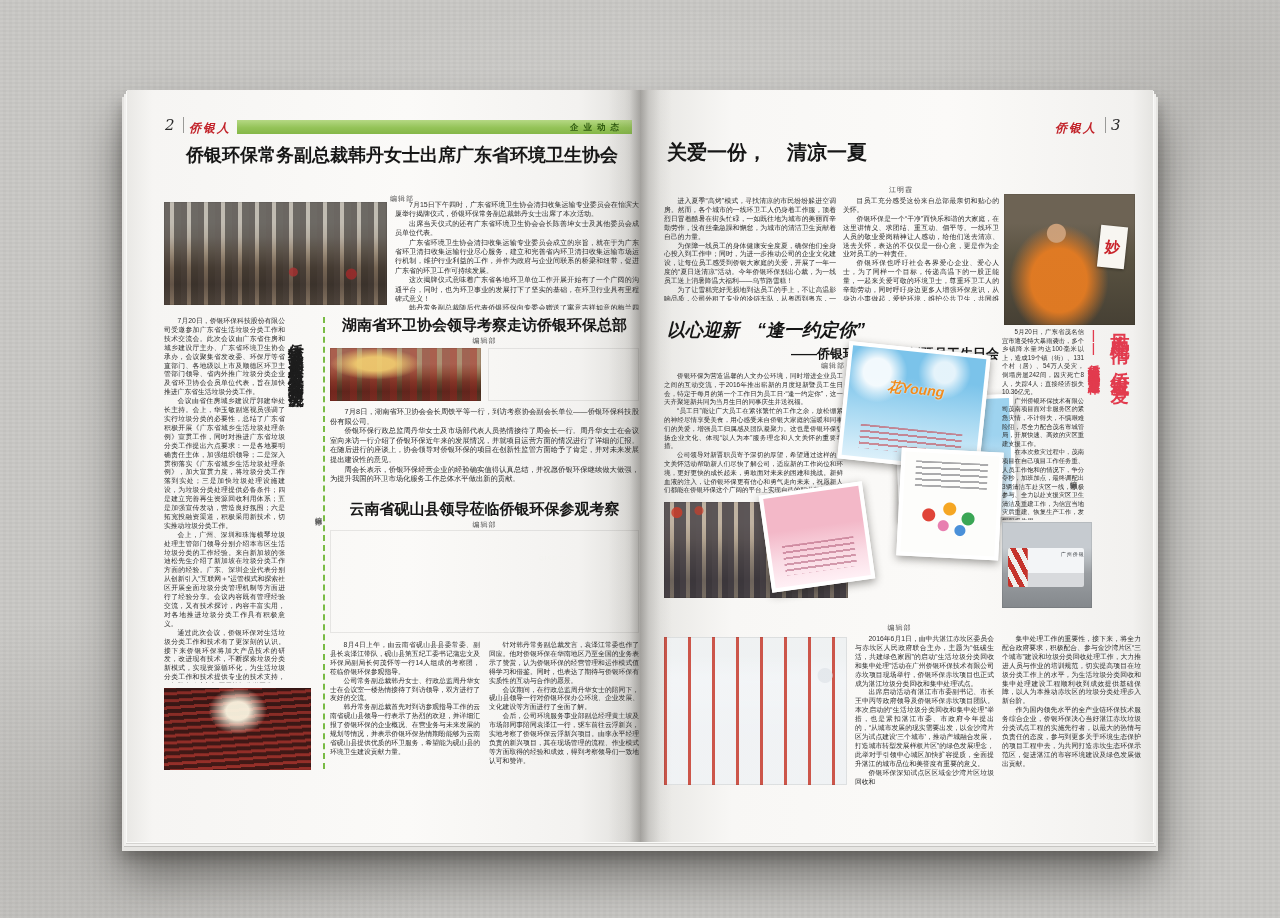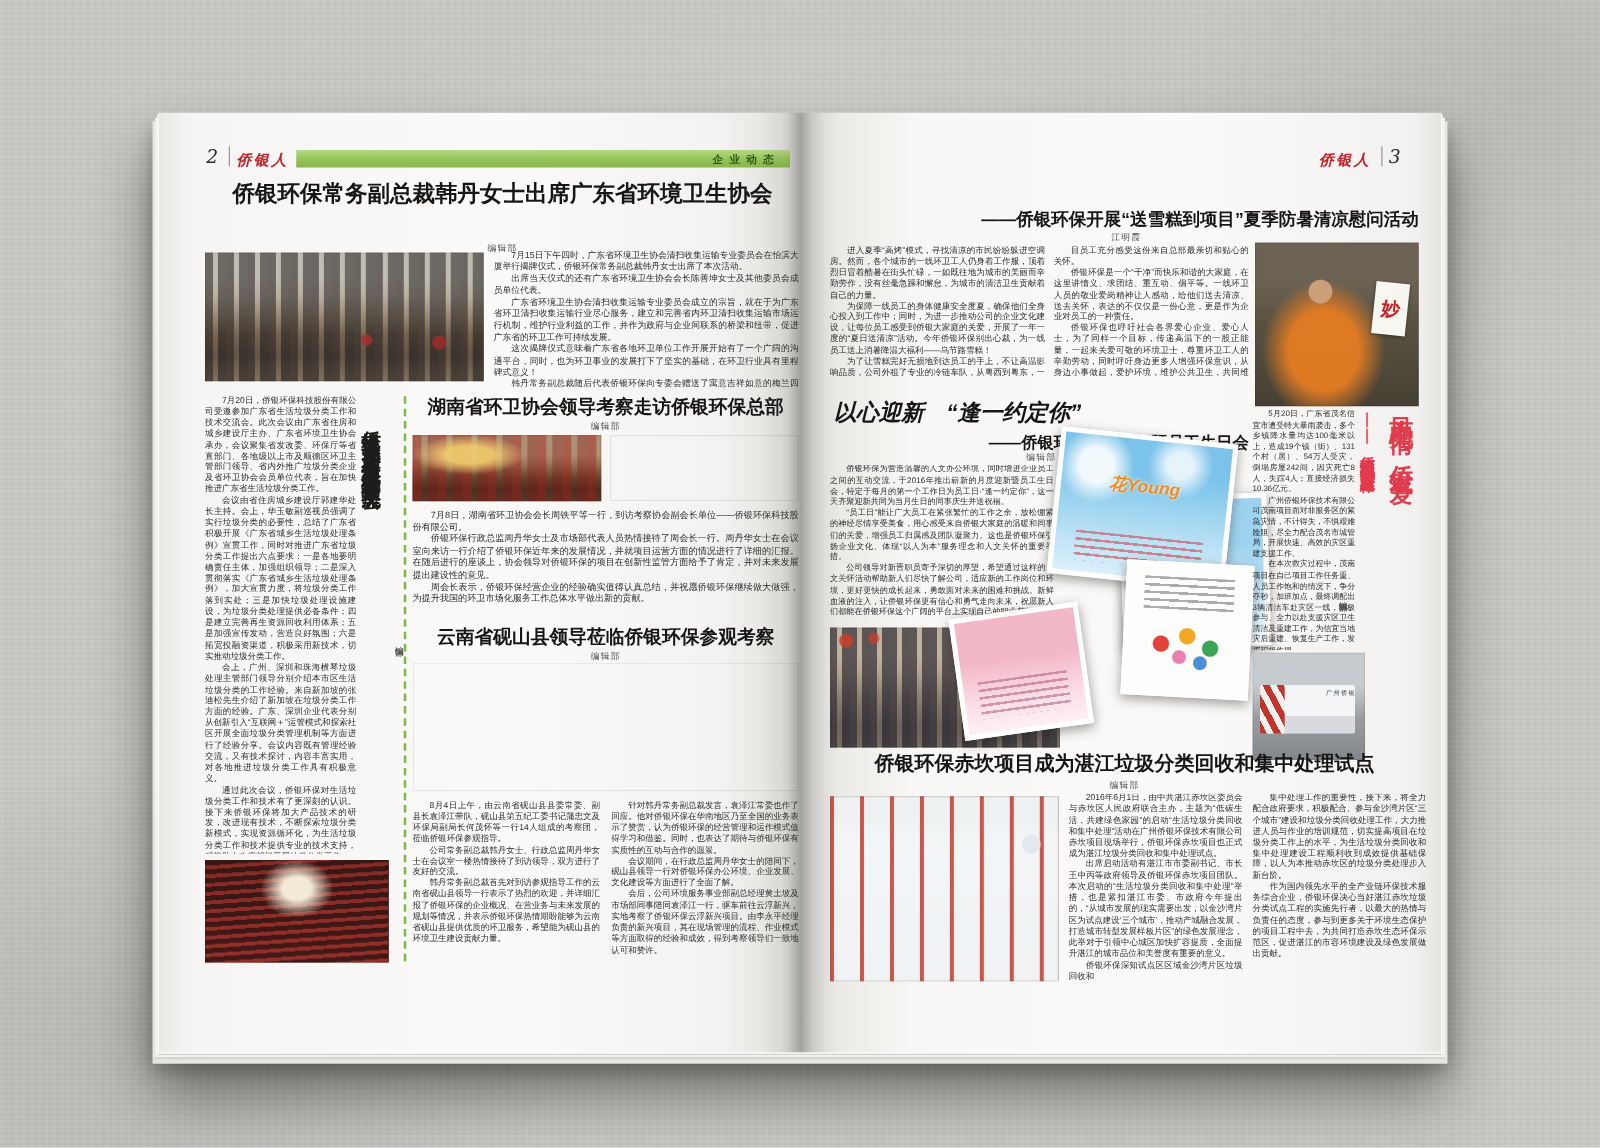--- a/index.html
+++ b/index.html
@@ -198,21 +198,21 @@
     <div class="abs t fs68" style="left:362px;top:551px;width:150px;height:140px;">
       <p>针对韩丹常务副总裁发言，袁泽江常委也作了回应。他对侨银环保在华南地区乃至全国的业务表示了赞赏，认为侨银环保的经营管理和运作模式值得学习和借鉴。同时，也表达了期待与侨银环保有实质性的互动与合作的愿景。</p>
       <p>会议期间，在行政总监周丹华女士的陪同下，砚山县领导一行对侨银环保办公环境、企业发展、文化建设等方面进行了全面了解。</p>
       <p>会后，公司环境服务事业部副总经理黄土坡及市场部同事陪同袁泽江一行，驱车前往云浮新兴，实地考察了侨银环保云浮新兴项目。由李永平经理负责的新兴项目，其在现场管理的流程、作业模式等方面取得的经验和成效，得到考察领导们一致地认可和赞许。</p>
     </div>
 
     <div class="abs brand" style="left:928px;top:30px;">侨银人</div>
     <div class="hdr-rule" style="left:978px;top:27px;height:16px;"></div>
     <div class="abs pagenum" style="left:984px;top:26px;">3</div>
 
-    <div class="abs hl" style="left:540px;top:77px;width:468px;text-align:right;font-size:14px;">——侨银环保开展“送雪糕到项目”夏季防暑清凉慰问活动</div>
+    <div class="abs hl" style="left:540px;top:49px;width:400px;text-align:left;font-size:20px;">关爱一份，　清凉一夏</div>
     <div class="abs byl" style="left:540px;top:95px;width:468px;">江明霞</div>
     <div class="abs t fs68" style="left:537px;top:107px;width:172px;height:104px;">
       <p>进入夏季“高烤”模式，寻找清凉的市民纷纷躲进空调房。然而，各个城市的一线环卫工人仍身着工作服，顶着烈日冒着酷暑在街头忙碌，一如既往地为城市的美丽而辛勤劳作，没有丝毫急躁和懈怠，为城市的清洁卫生贡献着自己的力量。</p>
       <p>为保障一线员工的身体健康安全度夏，确保他们全身心投入到工作中；同时，为进一步推动公司的企业文化建设，让每位员工感受到侨银大家庭的关爱，开展了一年一度的“夏日送清凉”活动。今年侨银环保别出心裁，为一线员工送上消暑降温大福利——乌节路雪糕！</p>
       <p>为了让雪糕完好无损地到达员工的手上，不让高温影响品质，公司外租了专业的冷链车队，从粤西到粤东，一路高温一路情，将“清凉”一车车送到项目，如夏日的一股清风，让项</p>
     </div>
     <div class="abs t fs68" style="left:716px;top:107px;width:156px;height:104px;">
       <p>目员工充分感受这份来自总部最亲切和贴心的关怀。</p>
       <p>侨银环保是一个“干净”而快乐和谐的大家庭，在这里讲情义、求团结、重互动、倡平等。一线环卫人员的敬业爱岗精神让人感动，给他们送去清凉、送去关怀，表达的不仅仅是一份心意，更是作为企业对员工的一种责任。</p>
       <p>侨银环保也呼吁社会各界爱心企业、爱心人士，为了同样一个目标，传递高温下的一股正能量，一起来关爱可敬的环境卫士，尊重环卫工人的辛勤劳动，同时呼吁身边更多人增强环保意识，从身边小事做起，爱护环境，维护公共卫生，共同维护城市美丽。</p>
@@ -255,21 +255,20 @@
       <p>在本次救灾过程中，茂南项目在自己项目工作任务重、人员工作饱和的情况下，争分夺秒，加班加点，最终调配出3辆清洁车赴灾区一线，积极参与、全力以赴支援灾区卫生清洁及重建工作，为信宜当地灾后重建、恢复生产工作，发挥积极作用。</p>
     </div>
     <div class="abs vtext byl" style="left:941px;top:366px;height:40px;">编辑部</div>
     <div class="abs redv" style="left:958px;top:240px;height:282px;font-size:12px;font-weight:bold;letter-spacing:1px;">——侨银环保积极配合开展信宜灾后重建工作</div>
     <div class="abs redv" style="left:980px;top:228px;height:250px;font-size:19px;font-weight:bold;letter-spacing:4px;">风雨无情，侨银有爱</div>
     <div class="ph p-truck" style="left:875px;top:432px;width:90px;height:86px;">
       <div class="truckbody"></div>
       <span class="trucklabel">广州侨银</span>
     </div>
 
-    <div class="abs hl" style="left:537px;top:511px;width:471px;font-size:16px;">侨银环保赤坎项目成为湛江垃圾分类回收和集中处理试点</div>
     <div class="abs byl" style="left:537px;top:533px;width:471px;">编辑部</div>
     <div class="ph p-plaza" style="left:537px;top:547px;width:183px;height:148px;"></div>
     <div class="abs t fs68" style="left:728px;top:545px;width:139px;height:153px;">
       <p>2016年6月1日，由中共湛江赤坎区委员会与赤坎区人民政府联合主办，主题为“低碳生活，共建绿色家园”的启动“生活垃圾分类回收和集中处理”活动在广州侨银环保技术有限公司赤坎项目现场举行，侨银环保赤坎项目也正式成为湛江垃圾分类回收和集中处理试点。</p>
       <p>出席启动活动有湛江市市委副书记、市长王中丙等政府领导及侨银环保赤坎项目团队。本次启动的“生活垃圾分类回收和集中处理”举措，也是紧扣湛江市委、市政府今年提出的，“从城市发展的现实需要出发，以金沙湾片区为试点建设‘三个城市’，推动产城融合发展，打造城市转型发展样板片区”的绿色发展理念，此举对于引领中心城区加快扩容提质，全面提升湛江的城市品位和美誉度有重要的意义。</p>
       <p>侨银环保深知试点区区域金沙湾片区垃圾回收和</p>
     </div>
     <div class="abs t fs68" style="left:875px;top:545px;width:139px;height:153px;">
       <p>集中处理工作的重要性，接下来，将全力配合政府要求，积极配合、参与金沙湾片区“三个城市”建设和垃圾分类回收处理工作，大力推进人员与作业的培训规范，切实提高项目在垃圾分类工作上的水平，为生活垃圾分类回收和集中处理建设工程顺利收到成效提供基础保障，以人为本推动赤坎区的垃圾分类处理步入新台阶。</p>
       <p>作为国内领先水平的全产业链环保技术服务综合企业，侨银环保决心当好湛江赤坎垃圾分类试点工程的实施先行者，以最大的热情与负责任的态度，参与到更多关于环境生态保护的项目工程中去，为共同打造赤坎生态环保示范区，促进湛江的市容环境建设及绿色发展做出贡献。</p>

